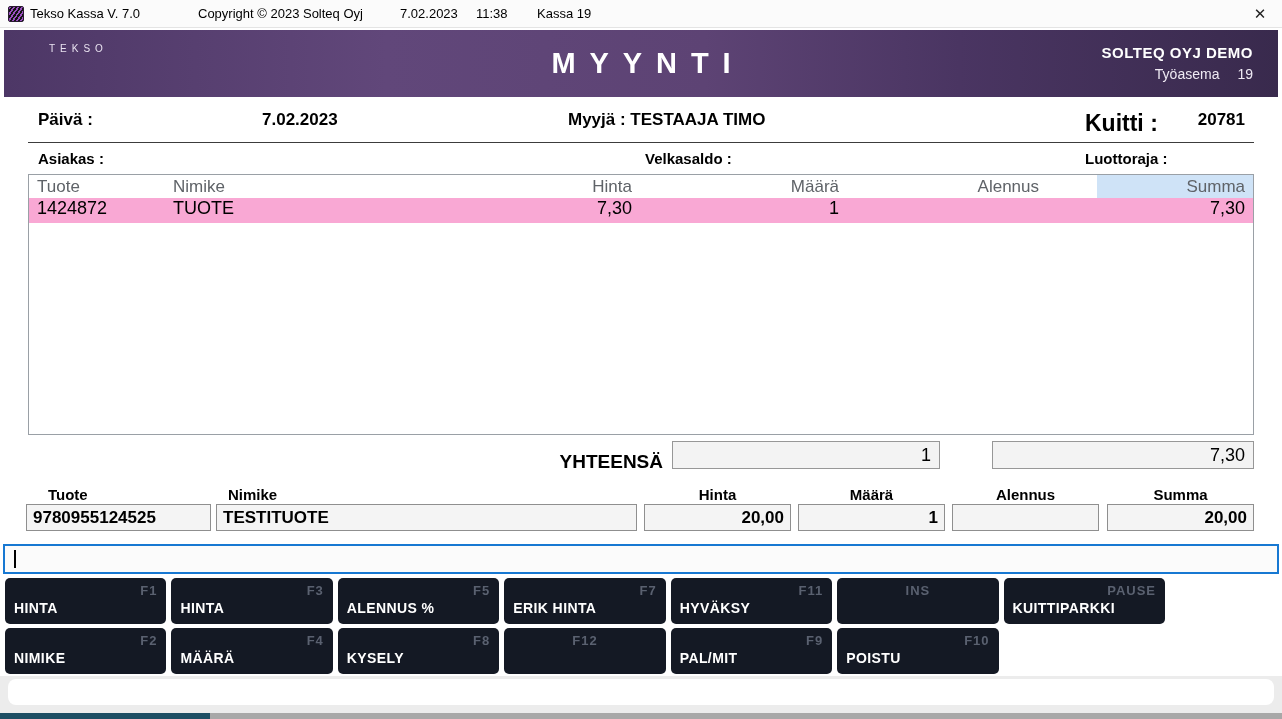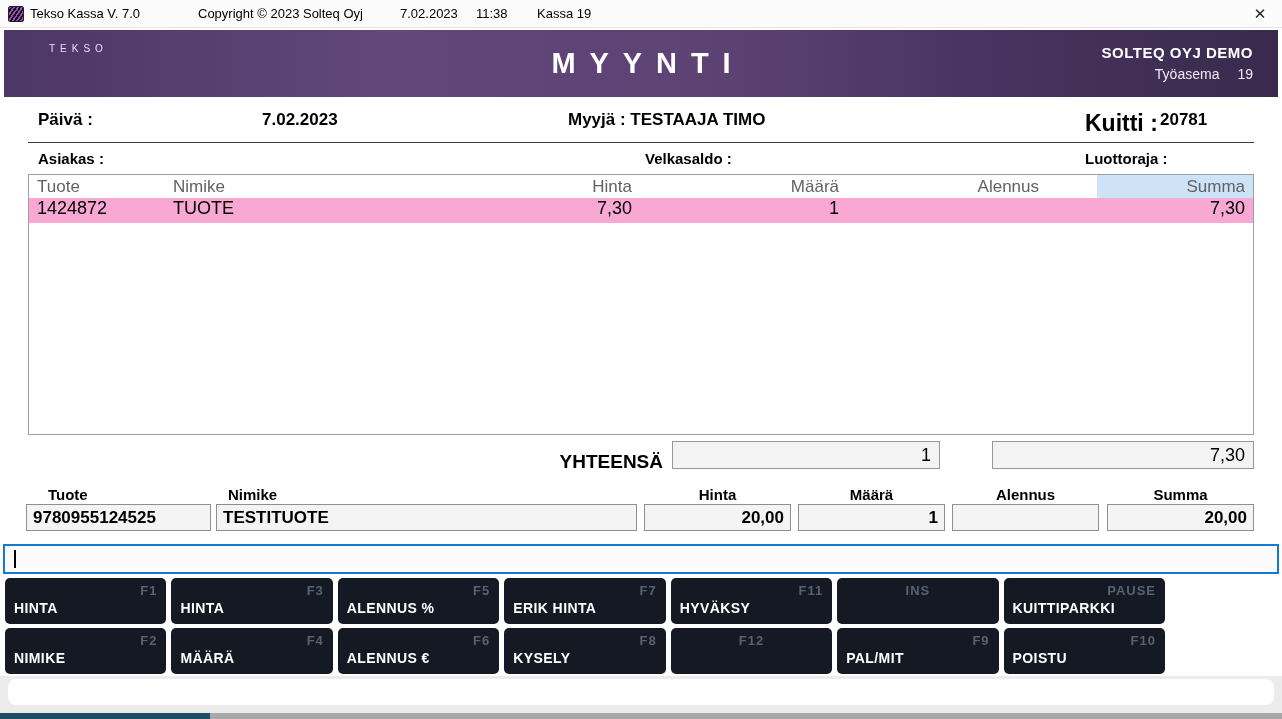--- a/index.html
+++ b/index.html
@@ -34,21 +34,21 @@
   .company { font-size:15px; font-weight:700; letter-spacing:0.5px; }
   .workstation { font-size:14px; margin-top:5px; color:#efeaf4; }
   .workstation .ws-num { margin-left:18px; }
 
   
   .info span { position:absolute; white-space:nowrap; color:#000; }
   .i-paiva   { left:38px;  top:110px; font-size:17px; font-weight:700; }
   .i-date    { left:262px; top:110px; font-size:17px; font-weight:700; }
   .i-seller  { left:568px; top:110px; font-size:17px; font-weight:700; }
   .i-kuitti  { left:1085px;top:110px; font-size:23px; font-weight:700; }
-  .i-receipt { left:1160px;top:110px; width:85px; text-align:left; font-size:17px; font-weight:700; }
+  .i-receipt { left:1160px;top:110px; width:85px; text-align:right; font-size:17px; font-weight:700; }
   .sep-line  { position:absolute; left:28px; top:142px; width:1226px; height:1px; background:#3c3c3c; }
   .i-asiakas { left:38px;  top:150px; font-size:15px; font-weight:700; }
   .i-velka   { left:645px; top:150px; font-size:15px; font-weight:700; }
   .i-luotto  { left:1085px;top:150px; font-size:15px; font-weight:700; }
 
   
   .sale-table { position:absolute; left:28px; top:174px; width:1226px; height:261px;
                 background:#fff; border:1px solid #9aa0a6; }
   .trow { display:flex; width:100%; }
   .thead { height:23px; align-items:center; font-size:17px; color:#5f6368; }
@@ -222,24 +222,20 @@
     </div>
     <div class="fk">
       <span class="fk-key">F2</span>
       <span class="fk-label">NIMIKE</span>
     </div>
     <div class="fk">
       <span class="fk-key">F4</span>
       <span class="fk-label">MÄÄRÄ</span>
     </div>
     <div class="fk">
-      <span class="fk-key">F6</span>
-      <span class="fk-label">ALENNUS €</span>
-    </div>
-    <div class="fk">
       <span class="fk-key">F8</span>
       <span class="fk-label">KYSELY</span>
     </div>
     <div class="fk blank">
       <span class="fk-key">F12</span>
       <span class="fk-label"></span>
     </div>
     <div class="fk">
       <span class="fk-key">F9</span>
       <span class="fk-label">PAL/MIT</span>

